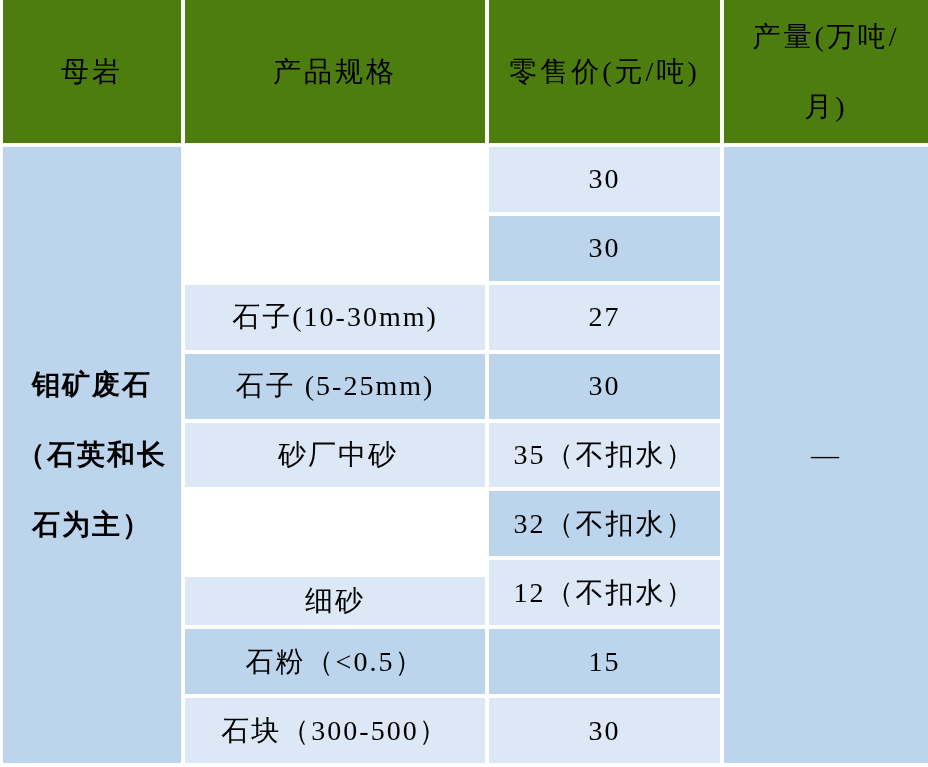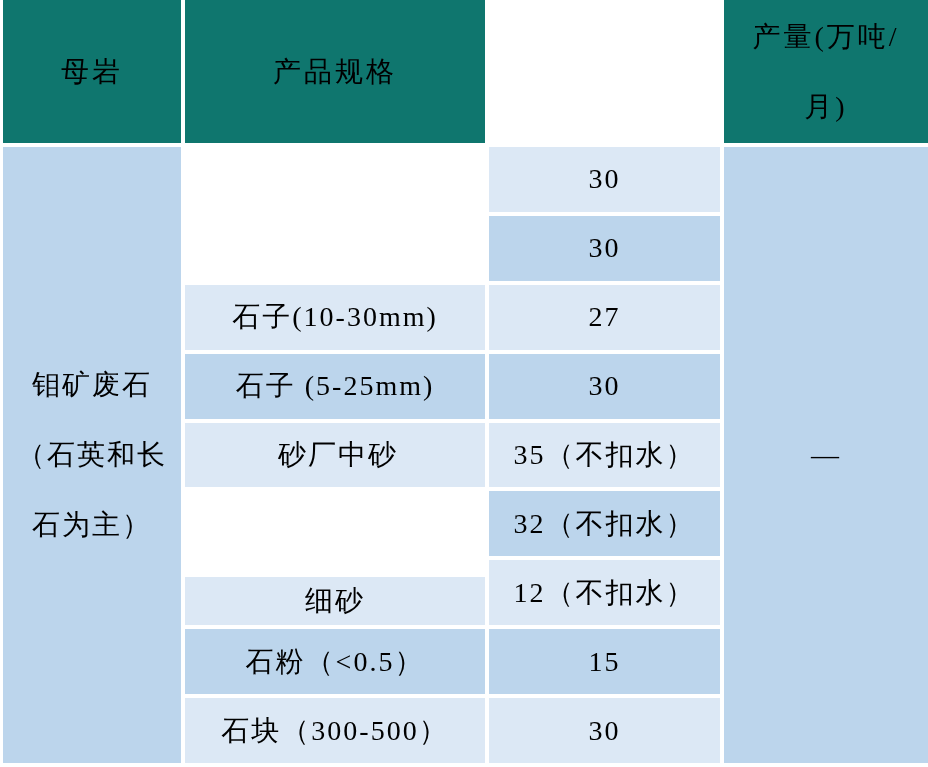--- a/index.html
+++ b/index.html
@@ -32,50 +32,52 @@
   }
   .cell {
     display: flex;
     align-items: center;
     justify-content: center;
     font-size: 28px;
     letter-spacing: 2px;
     text-align: center;
   }
   .header {
-    background: #0f766e;
+    background: #4d7c0f;
     letter-spacing: 3px;
   }
   .prewrap {
     white-space: pre-line;
     line-height: 70px;
   }
   .band-light { background: #DCE8F5; }
   .band-dark  { background: #BCD5EC; }
   .merged     { background: #BCD5EC; }
   .col1-merged {
     grid-column: 1;
     grid-row: 2 / span 9;
+    font-weight: bold;
   }
   .col4-merged {
     grid-column: 4;
     grid-row: 2 / span 9;
   }
   .h1 { grid-column: 1; grid-row: 1; }
   .h2 { grid-column: 2; grid-row: 1; }
   .h3 { grid-column: 3; grid-row: 1; }
   .h4 { grid-column: 4; grid-row: 1; }
 </style>
 </head>
 <body>
 
 <div class="page">
   <div class="grid" id="pricing-grid">
     <div class="cell header h1">母岩</div>
     <div class="cell header h2">产品规格</div>
+    <div class="cell header h3">零售价(元/吨)</div>
     <div class="cell header h4 prewrap">产量(万吨/
 月)</div>
 
     <div class="cell merged col1-merged prewrap">钼矿废石
 （石英和长
 石为主）</div>
 
     <div class="cell merged col4-merged">—</div>
       <div class="cell band-light" style="grid-area: 2 / 3;">30</div>
       <div class="cell band-dark" style="grid-area: 3 / 3;">30</div>

